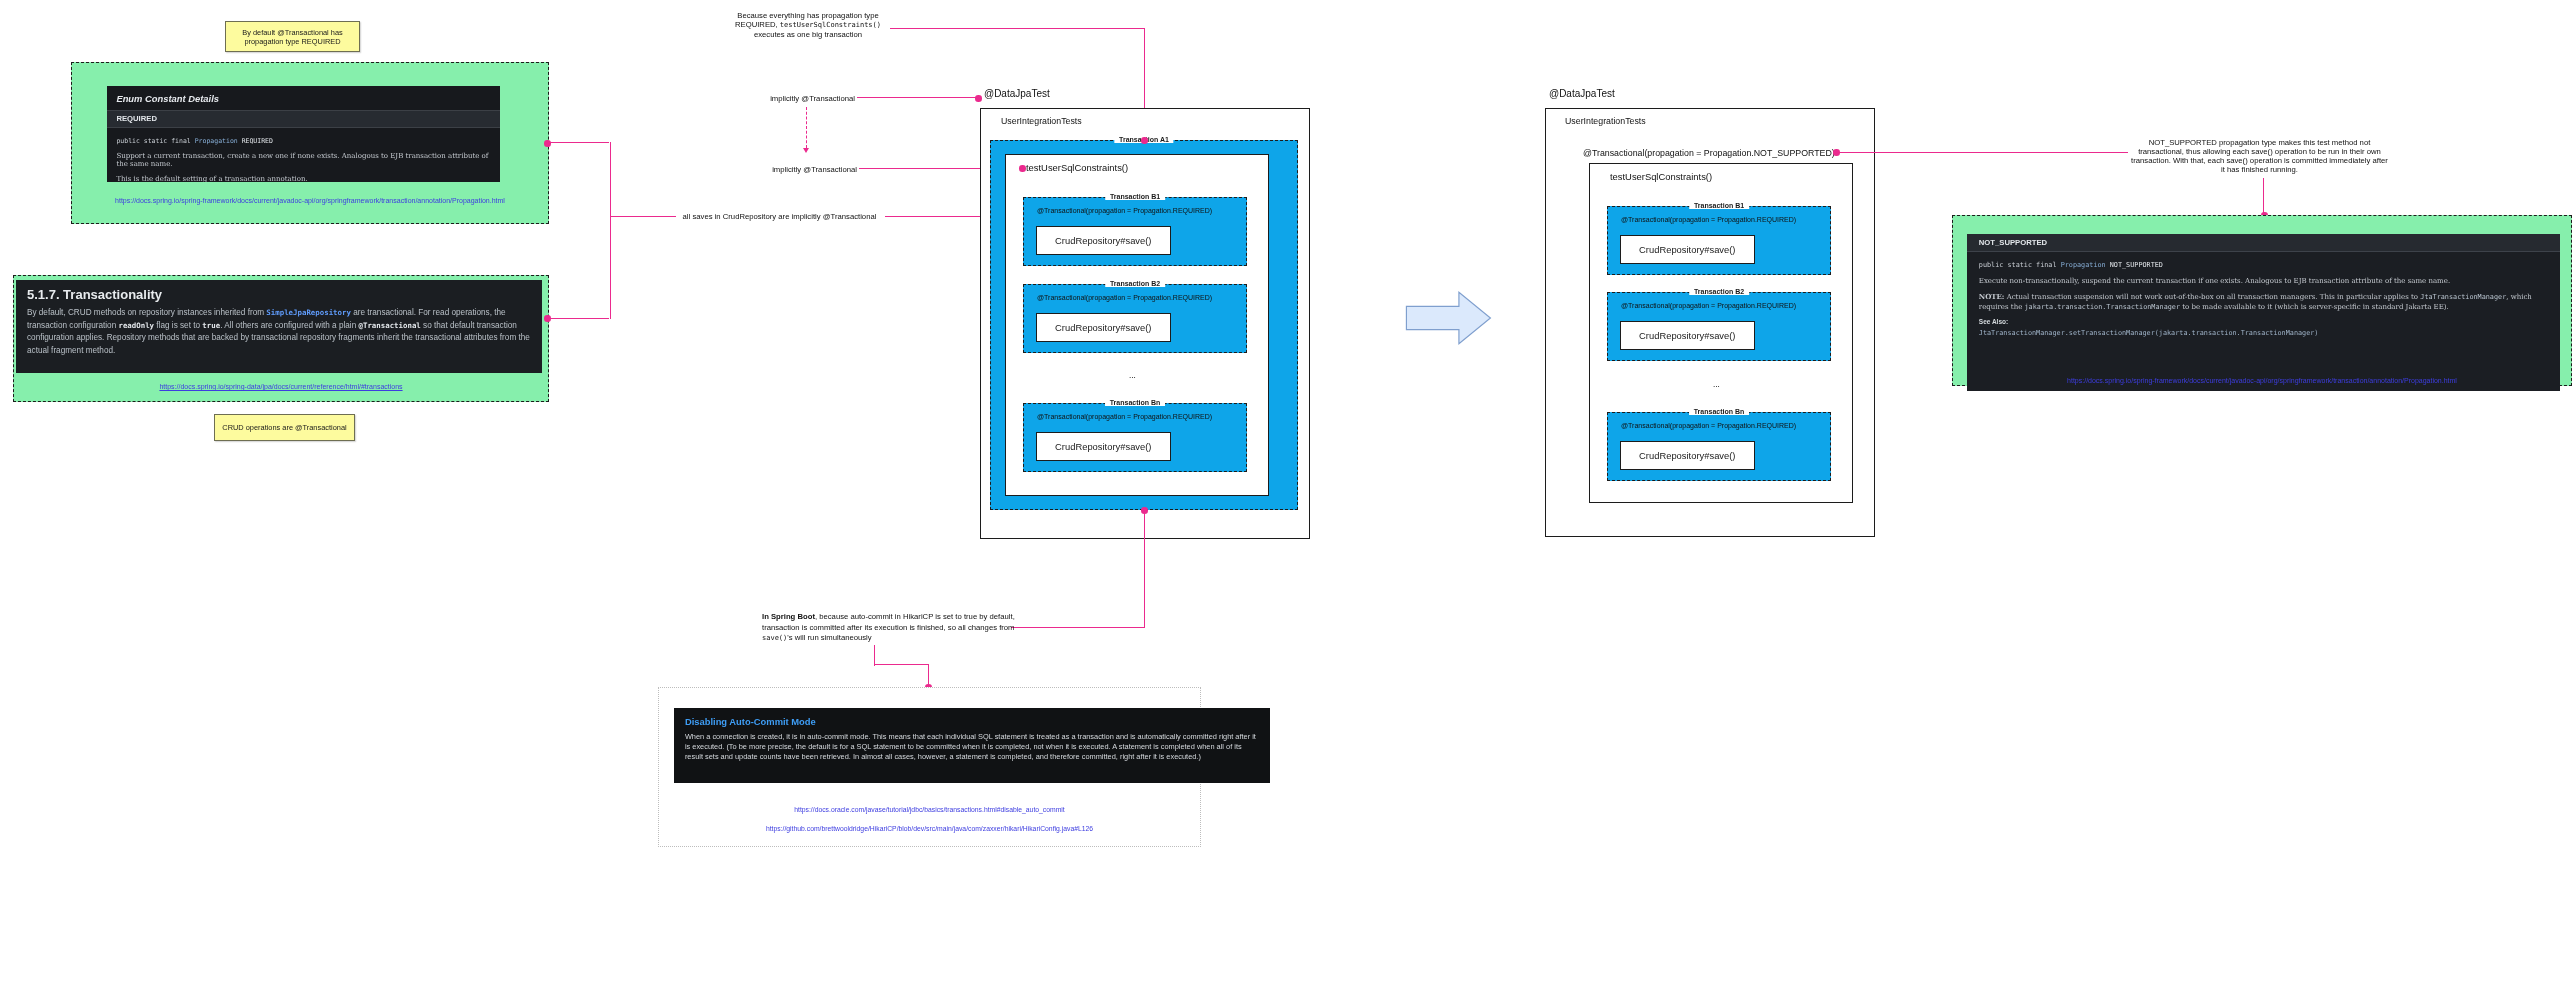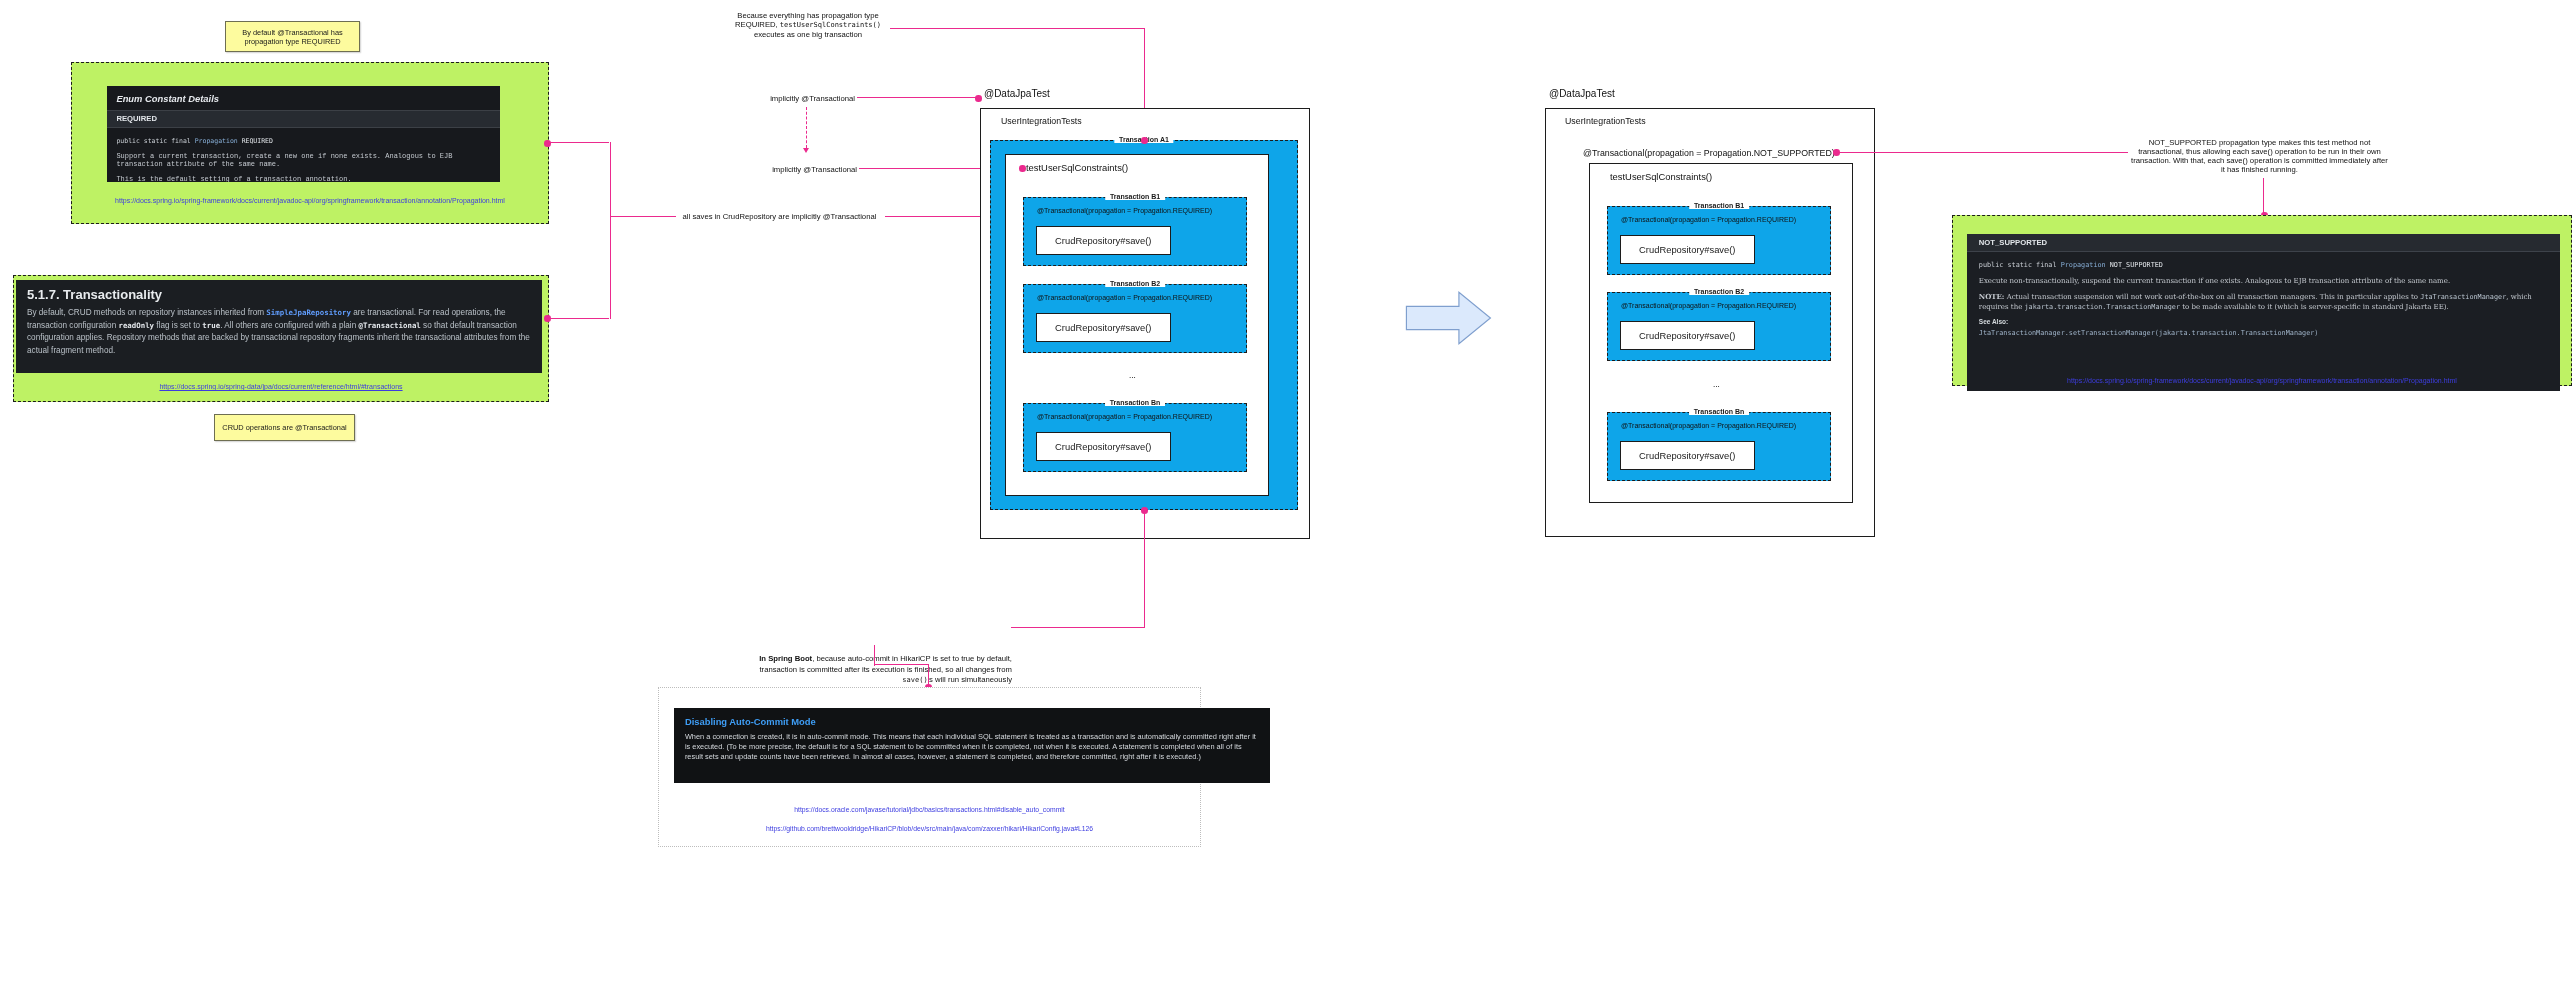--- a/index.html
+++ b/index.html
@@ -29,28 +29,28 @@
   .savebox{position:absolute;left:11.8px;top:28px;width:133px;height:27px;border:1.2px solid #1c1c1c;
            background:#fff;display:flex;align-items:center;justify-content:center;font-size:9.4px;}
   .ellipsis{position:absolute;font-size:8.2px;color:#111;}
   
   .jdark{position:absolute;background:#17191d;color:#c9ced4;box-sizing:border-box;overflow:hidden;}
   .mono{font-family:"DejaVu Sans Mono", monospace;}
   .serif{font-family:"DejaVu Serif", serif;}
   .kw-type{color:#87aed6;}
   .link{color:#3d3de0;text-decoration:none;font-size:7px;}
   .link.u{text-decoration:underline;}
-  .doc-container{position:absolute;border:1.2px dashed #1c1c1c;background:#bef264;box-sizing:border-box;}
+  .doc-container{position:absolute;border:1.2px dashed #1c1c1c;background:#86efac;box-sizing:border-box;}
   .dotted-container{position:absolute;border:1.2px dotted #bdbdbd;background:#fff;box-sizing:border-box;}
   
   .ecd-title{margin:7px 0 5.9px 9.4px;font-size:9.4px;font-weight:bold;font-style:italic;color:#e7eaee;}
   .ecd-bar{height:16.5px;background:#272b31;border-top:0.6px solid #3c4046;border-bottom:0.6px solid #3c4046;
            line-height:16.5px;padding-left:9.4px;font-size:7.7px;font-weight:bold;color:#e2e6ea;}
   .ecd-code{margin:8.2px 9.4px 0;font-size:6.5px;}
-  .ecd-desc{margin:7px 9.4px 0;font-size:7px;color:#c4c9cf;font-family:Liberation Mono, monospace;}
+  .ecd-desc{margin:7px 9.4px 0;font-size:7px;color:#c4c9cf;}
   
   .sd-title{margin:7px 0 5.9px 10.6px;font-size:13px;font-weight:bold;color:#e8ebee;}
   .sd-body{margin:0 10.6px;font-size:8.2px;line-height:12.4px;color:#b9c0c7;}
   .sd-code{font-family:"DejaVu Sans Mono", monospace;font-weight:bold;color:#e3e7eb;font-size:7.4px;}
   .sd-code.blue{color:#5f9bfa;margin-top:24px;}
   
   .ns-bar{height:17.7px;background:#262a30;border-bottom:0.6px solid #3d424a;line-height:17.7px;
           padding-left:11.8px;font-size:7.7px;font-weight:bold;color:#e2e6ea;}
   .ns-code{margin:8.8px 11.8px 0;font-size:6.8px;}
   .ns-desc{margin:7.7px 11.8px 0;font-size:7px;color:#c4c9cf;}
@@ -149,21 +149,21 @@
 <div class="dashbox" style="left:1023px;top:403px;width:224px;height:69px;">
   <div class="boxlabel">Transaction Bn</div>
   <div class="banno">@Transactional(propagation = Propagation.REQUIRED)</div>
   <div class="savebox">CrudRepository#save()</div>
 </div>
 
 <div class="dot" style="left:1141px;top:507px;"></div>
 <div class="vline" style="left:1144px;top:510px;height:118px;"></div>
 <div class="hline" style="left:1011px;top:627px;width:133px;"></div>
 
-<div class="clabel" style="left:730px;top:612px;width:282px;text-align:right;line-height:10.6px;margin-top:42px;">
+<div class="clabel" style="left:762px;top:612px;width:282px;text-align:left;line-height:10.6px;">
   <div><b>In Spring Boot</b><span>, because auto-commit in HikariCP is set to true by default,</span></div>
   <div>transaction is committed after its execution is finished, so all changes from</div>
   <div><span class="mono" style="font-size:7px;">save()</span><span>'s will run simultaneously</span></div>
 </div>
 <div class="vline" style="left:874px;top:645px;height:20.6px;"></div>
 <div class="hline" style="left:874px;top:664px;width:55px;"></div>
 <div class="vline" style="left:928px;top:664px;height:23px;"></div>
 <div class="dot" style="left:925px;top:684px;"></div>
 
 <div class="dotted-container" style="left:658px;top:687px;width:543px;height:160px;">

